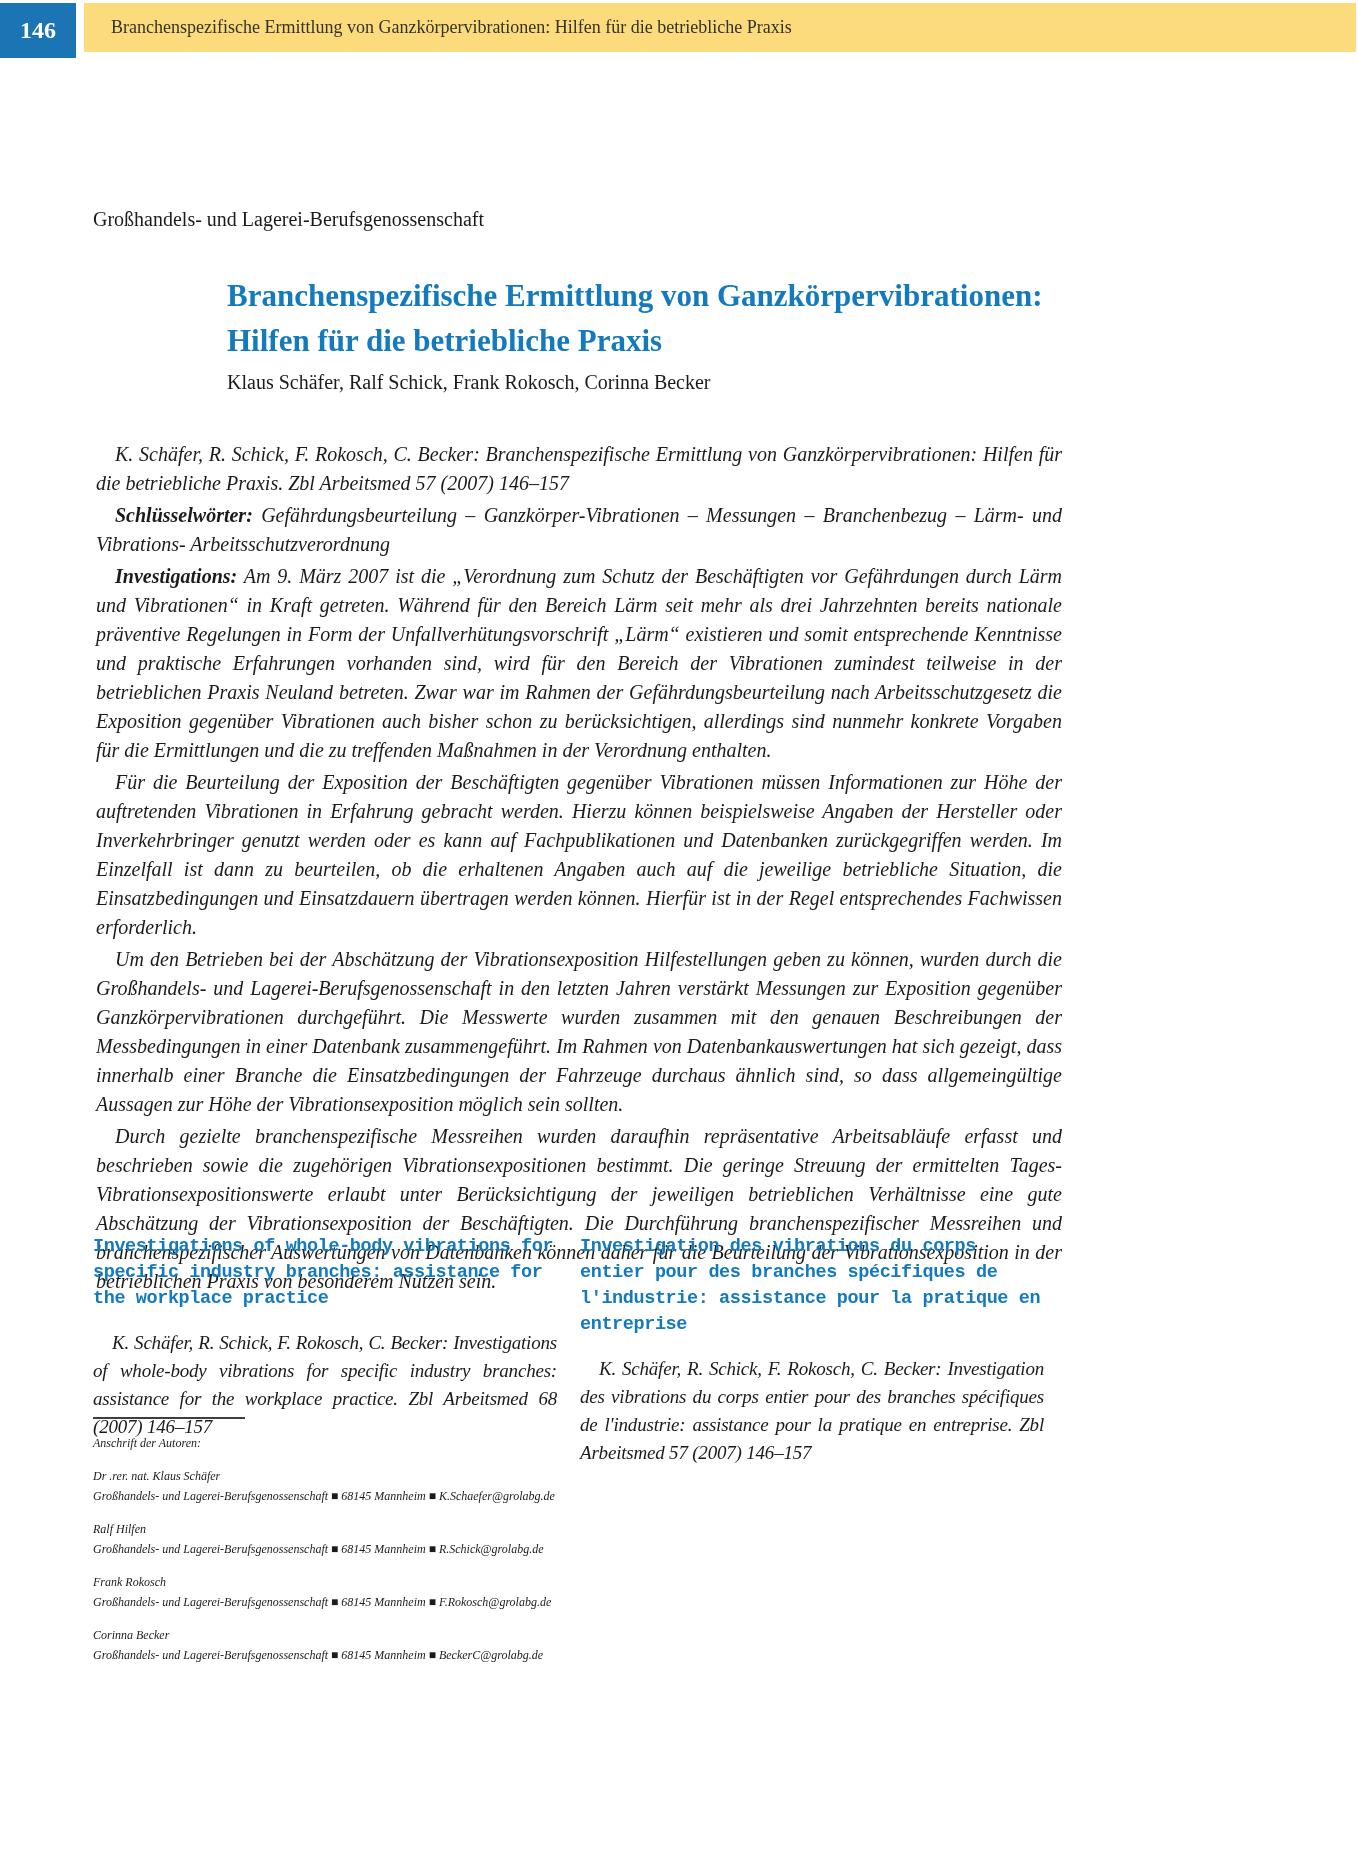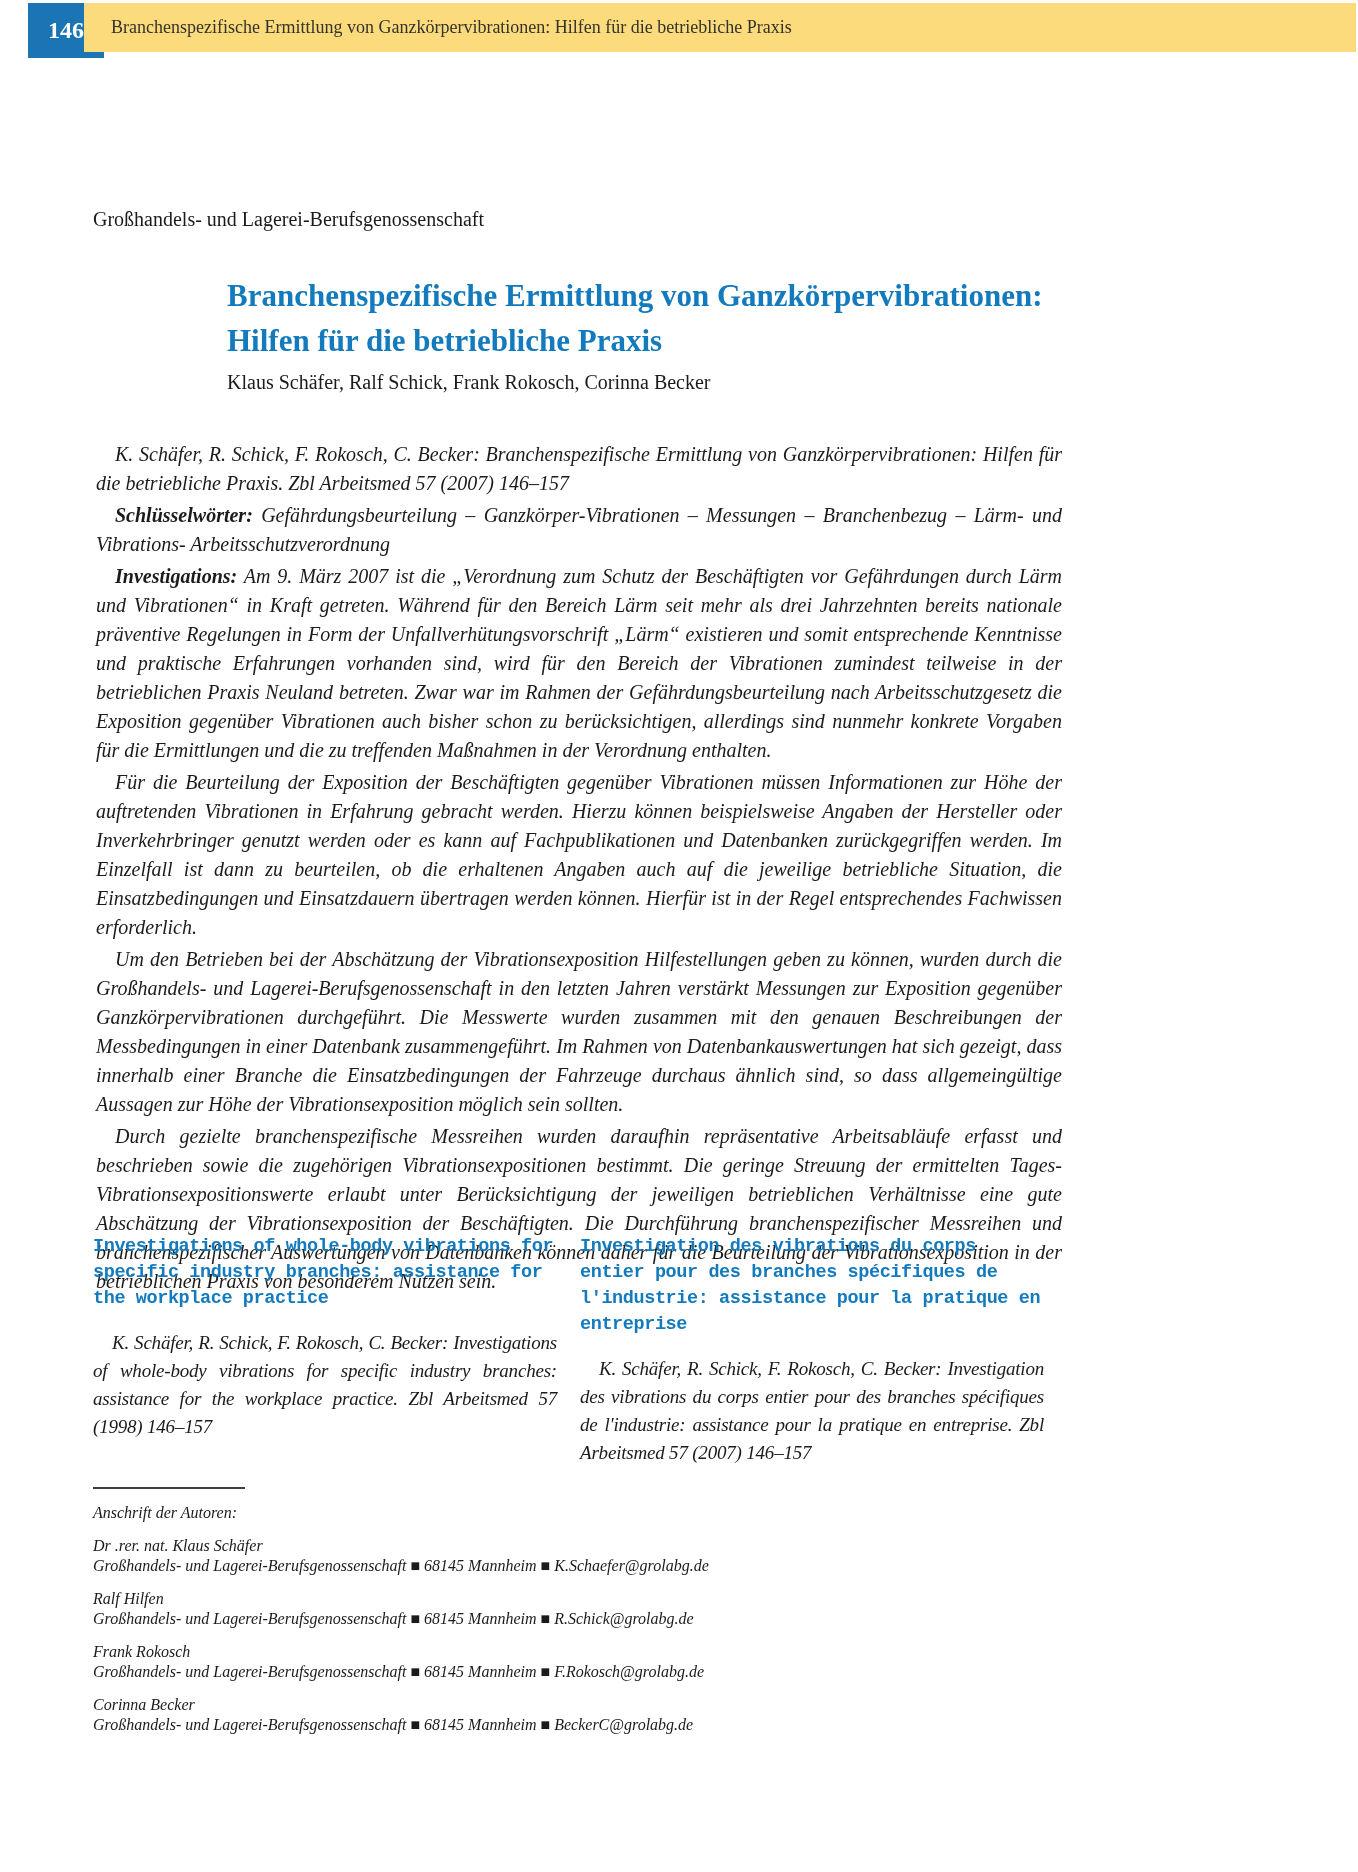--- a/index.html
+++ b/index.html
@@ -12,21 +12,21 @@
     overflow:hidden;
   }
 
   
   .pagenum-box {
     position:absolute; left:0; top:3px;
     width:76px; height:55px;
     background:#1B75B5;
     color:#ffffff;
     display:flex; align-items:center; justify-content:center;
-    font-weight:bold; font-size:24px;margin-left:28px;
+    font-weight:bold; font-size:24px;
   }
   .banner {
     position:absolute; left:84px; top:3px;
     width:1272px; height:49px;
     background:#FBDB7B;
     display:flex; align-items:center;
     box-sizing:border-box; padding-left:27px;
     font-size:18px; color:#33322c;
   }
 
@@ -71,22 +71,22 @@
     margin:17px 0 0 0;
     font-style:italic;
     font-size:19px; line-height:28px;
     letter-spacing:-0.2px;
     text-align:justify;
     text-indent:19px;
   }
 
   
   .footnote {
-    position:absolute; left:93px; top:1487px; width:720px;
-    font-style:italic; font-size:16px; line-height:20px;
+    position:absolute; left:93px; top:1417px; width:720px;
+    font-style:italic; font-size:12px; line-height:20px;
   }
   .fn-rule {
     width:152px; height:0;
     border-top:2px solid #3f3e3a;
     margin:0 0 14px 0;
   }
   .fn-heading { margin:0; }
   .fn-name { margin:13px 0 0 0; }
   .fn-address { margin:0; }
 </style>
@@ -116,21 +116,21 @@
       <span class="lead">Investigations:</span>
       <span>Am 9. März 2007 ist die „Verordnung zum Schutz der Beschäftigten vor Gefährdungen durch Lärm und Vibrationen“ in Kraft getreten. Während für den Bereich Lärm seit mehr als drei Jahrzehnten bereits nationale präventive Regelungen in Form der Unfallverhütungsvorschrift „Lärm“ existieren und somit entsprechende Kenntnisse und praktische Erfahrungen vorhanden sind, wird für den Bereich der Vibrationen zumindest teilweise in der betrieblichen Praxis Neuland betreten. Zwar war im Rahmen der Gefährdungsbeurteilung nach Arbeitsschutzgesetz die Exposition gegenüber Vibrationen auch bisher schon zu berücksichtigen, allerdings sind nunmehr konkrete Vorgaben für die Ermittlungen und die zu treffenden Maßnahmen in der Verordnung enthalten.</span>
     </p>
     <p>Für die Beurteilung der Exposition der Beschäftigten gegenüber Vibrationen müssen Informationen zur Höhe der auftretenden Vibrationen in Erfahrung gebracht werden. Hierzu können beispielsweise Angaben der Hersteller oder Inverkehrbringer genutzt werden oder es kann auf Fachpublikationen und Datenbanken zurückgegriffen werden. Im Einzelfall ist dann zu beurteilen, ob die erhaltenen Angaben auch auf die jeweilige betriebliche Situation, die Einsatzbedingungen und Einsatzdauern übertragen werden können. Hierfür ist in der Regel entsprechendes Fachwissen erforderlich.</p>
     <p>Um den Betrieben bei der Abschätzung der Vibrationsexposition Hilfestellungen geben zu können, wurden durch die Großhandels- und Lagerei-Berufsgenossenschaft in den letzten Jahren verstärkt Messungen zur Exposition gegenüber Ganzkörpervibrationen durchgeführt. Die Messwerte wurden zusammen mit den genauen Beschreibungen der Messbedingungen in einer Datenbank zusammengeführt. Im Rahmen von Datenbankauswertungen hat sich gezeigt, dass innerhalb einer Branche die Einsatzbedingungen der Fahrzeuge durchaus ähnlich sind, so dass allgemeingültige Aussagen zur Höhe der Vibrationsexposition möglich sein sollten.</p>
     <p>Durch gezielte branchenspezifische Messreihen wurden daraufhin repräsentative Arbeitsabläufe erfasst und beschrieben sowie die zugehörigen Vibrationsexpositionen bestimmt. Die geringe Streuung der ermittelten Tages-Vibrationsexpositionswerte erlaubt unter Berücksichtigung der jeweiligen betrieblichen Verhältnisse eine gute Abschätzung der Vibrationsexposition der Beschäftigten. Die Durchführung branchenspezifischer Messreihen und branchenspezifischer Auswertungen von Datenbanken können daher für die Beurteilung der Vibrationsexposition in der betrieblichen Praxis von besonderem Nutzen sein.</p>
   </div>
 
   <div class="col col-en">
     <h2 class="col-heading">Investigations of whole-body vibrations for specific industry branches: assistance for the workplace practice</h2>
-    <p class="col-citation">K. Schäfer, R. Schick, F. Rokosch, C. Becker: Investigations of whole-body vibrations for specific industry branches: assistance for the workplace practice. Zbl Arbeitsmed 57 (1998) 146–157</p>
+    <p class="col-citation">K. Schäfer, R. Schick, F. Rokosch, C. Becker: Investigations of whole-body vibrations for specific industry branches: assistance for the workplace practice. Zbl Arbeitsmed 68 (2007) 146–157</p>
   </div>
 
   <div class="col col-fr">
     <h2 class="col-heading">Investigation des vibrations du corps entier pour des branches spécifiques de l'industrie: assistance pour la pratique en entreprise</h2>
     <p class="col-citation">K. Schäfer, R. Schick, F. Rokosch, C. Becker: Investigation des vibrations du corps entier pour des branches spécifiques de l'industrie: assistance pour la pratique en entreprise. Zbl Arbeitsmed 57 (2007) 146–157</p>
   </div>
 
   <div class="footnote">
     <div class="fn-rule"></div>
     <p class="fn-heading">Anschrift der Autoren:</p>

